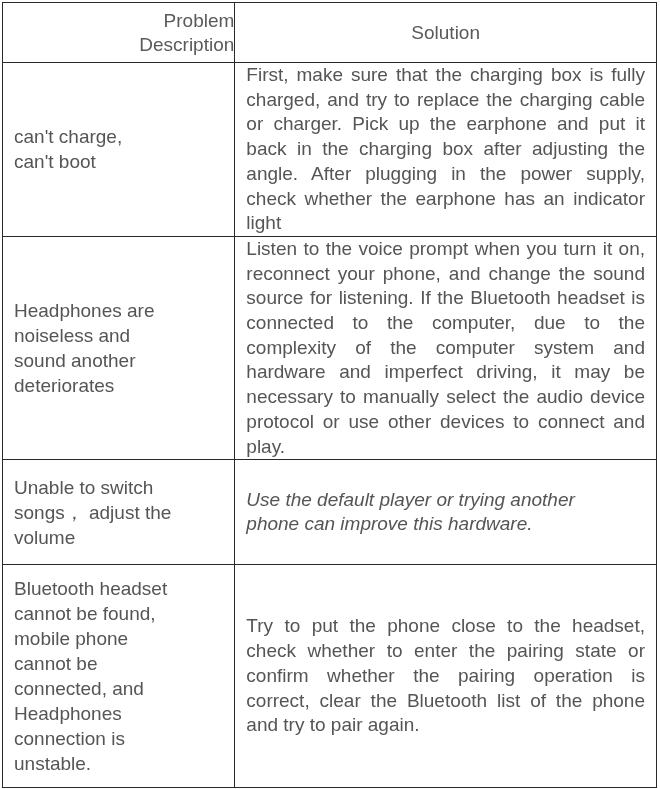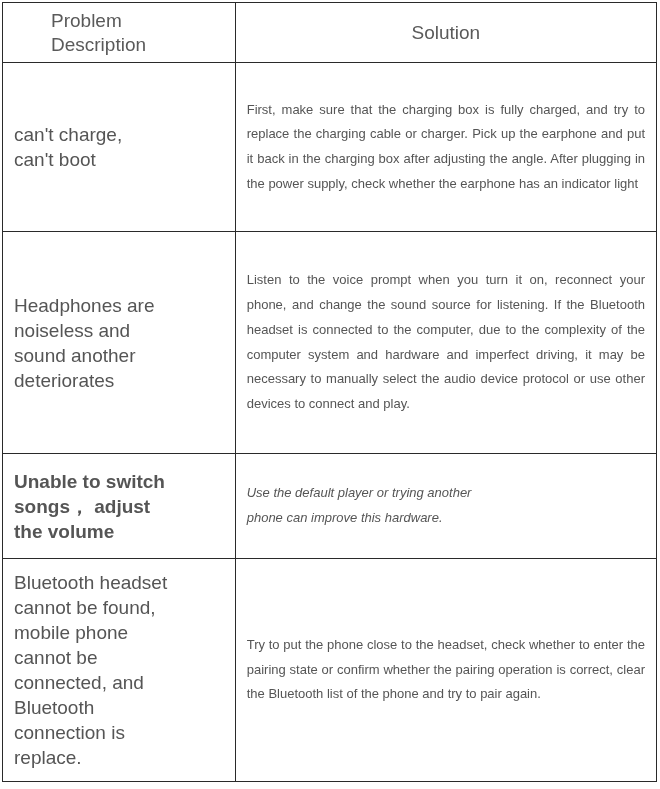--- a/index.html
+++ b/index.html
@@ -13,24 +13,24 @@
   }
   .tbl td, .tbl th {
     border: 1.5px solid #2a2a2a;
     padding: 0;
     vertical-align: middle;
     font-weight: normal;
   }
   .tbl th { font-size: 19px; line-height: 24px; color: #5a5a5a; }
   .col1 { width: 189px; }
   .col2 { width: 464px; }
-  .hdr-problem { text-align: left; padding-left: 48px !important; }
+  .hdr-problem { text-align: right; padding-left: 48px !important; }
   .hdr-solution { }
   .prob { font-size: 19px; line-height: 25px; padding: 0 10px 0 11px !important; text-align: left; margin-top: 43px; }
-  .sol { font-size: 13px; line-height: 24.7px; padding: 0 11px 0 11px !important; text-align: justify; }
+  .sol { font-size: 19px; line-height: 24.7px; padding: 0 11px 0 11px !important; text-align: justify; }
   .sol.left { text-align: left; font-style: italic; }
   .h0 { height: 60px; }
   .h1 { height: 169px; }
   .h2 { height: 222px; }
   .h3 { height: 105px; }
   .h4 { height: 223px; }
 </style>
 </head>
 <body>
 
@@ -49,27 +49,27 @@
     <td class="sol">First, make sure that the charging box is fully charged, and try to replace the charging cable or charger. Pick up the earphone and put it back in the charging box after adjusting the angle. After plugging in the power supply, check whether the earphone has an indicator light</td>
   </tr>
   <tr class="h2">
     <td class="prob">
       <span style="display:inline-block;width:160px;">Headphones are noiseless and sound another deteriorates</span>
     </td>
     <td class="sol">Listen to the voice prompt when you turn it on, reconnect your phone, and change the sound source for listening. If the Bluetooth headset is connected to the computer, due to the complexity of the computer system and hardware and imperfect driving, it may be necessary to manually select the audio device protocol or use other devices to connect and play.</td>
   </tr>
   <tr class="h3">
     <td class="prob">
-      <span style="display:inline-block;width:160px;font-weight:bold;">Unable to switch songs， adjust the volume</span>
+      <span style="display:inline-block;width:160px;">Unable to switch songs， adjust the volume</span>
     </td>
     <td class="sol left">
       <div>Use the default player or trying another</div>
       <div>phone can improve this hardware.</div>
     </td>
   </tr>
   <tr class="h4">
     <td class="prob">
-      <span style="display:inline-block;width:170px;">Bluetooth headset cannot be found, mobile phone cannot be connected, and Bluetooth connection is replace.</span>
+      <span style="display:inline-block;width:170px;">Bluetooth headset cannot be found, mobile phone cannot be connected, and Headphones connection is unstable.</span>
     </td>
     <td class="sol">Try to put the phone close to the headset, check whether to enter the pairing state or confirm whether the pairing operation is correct, clear the Bluetooth list of the phone and try to pair again.</td>
   </tr>
 </tbody>
   </table>
 
 </body></html>

